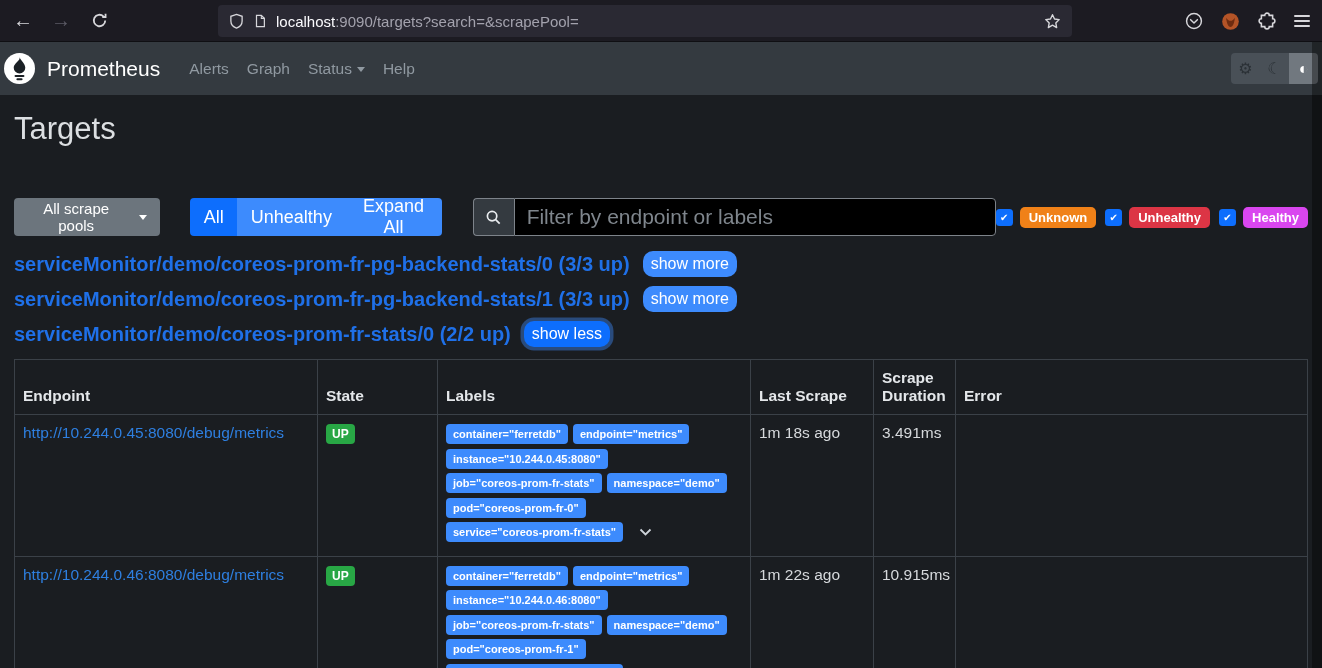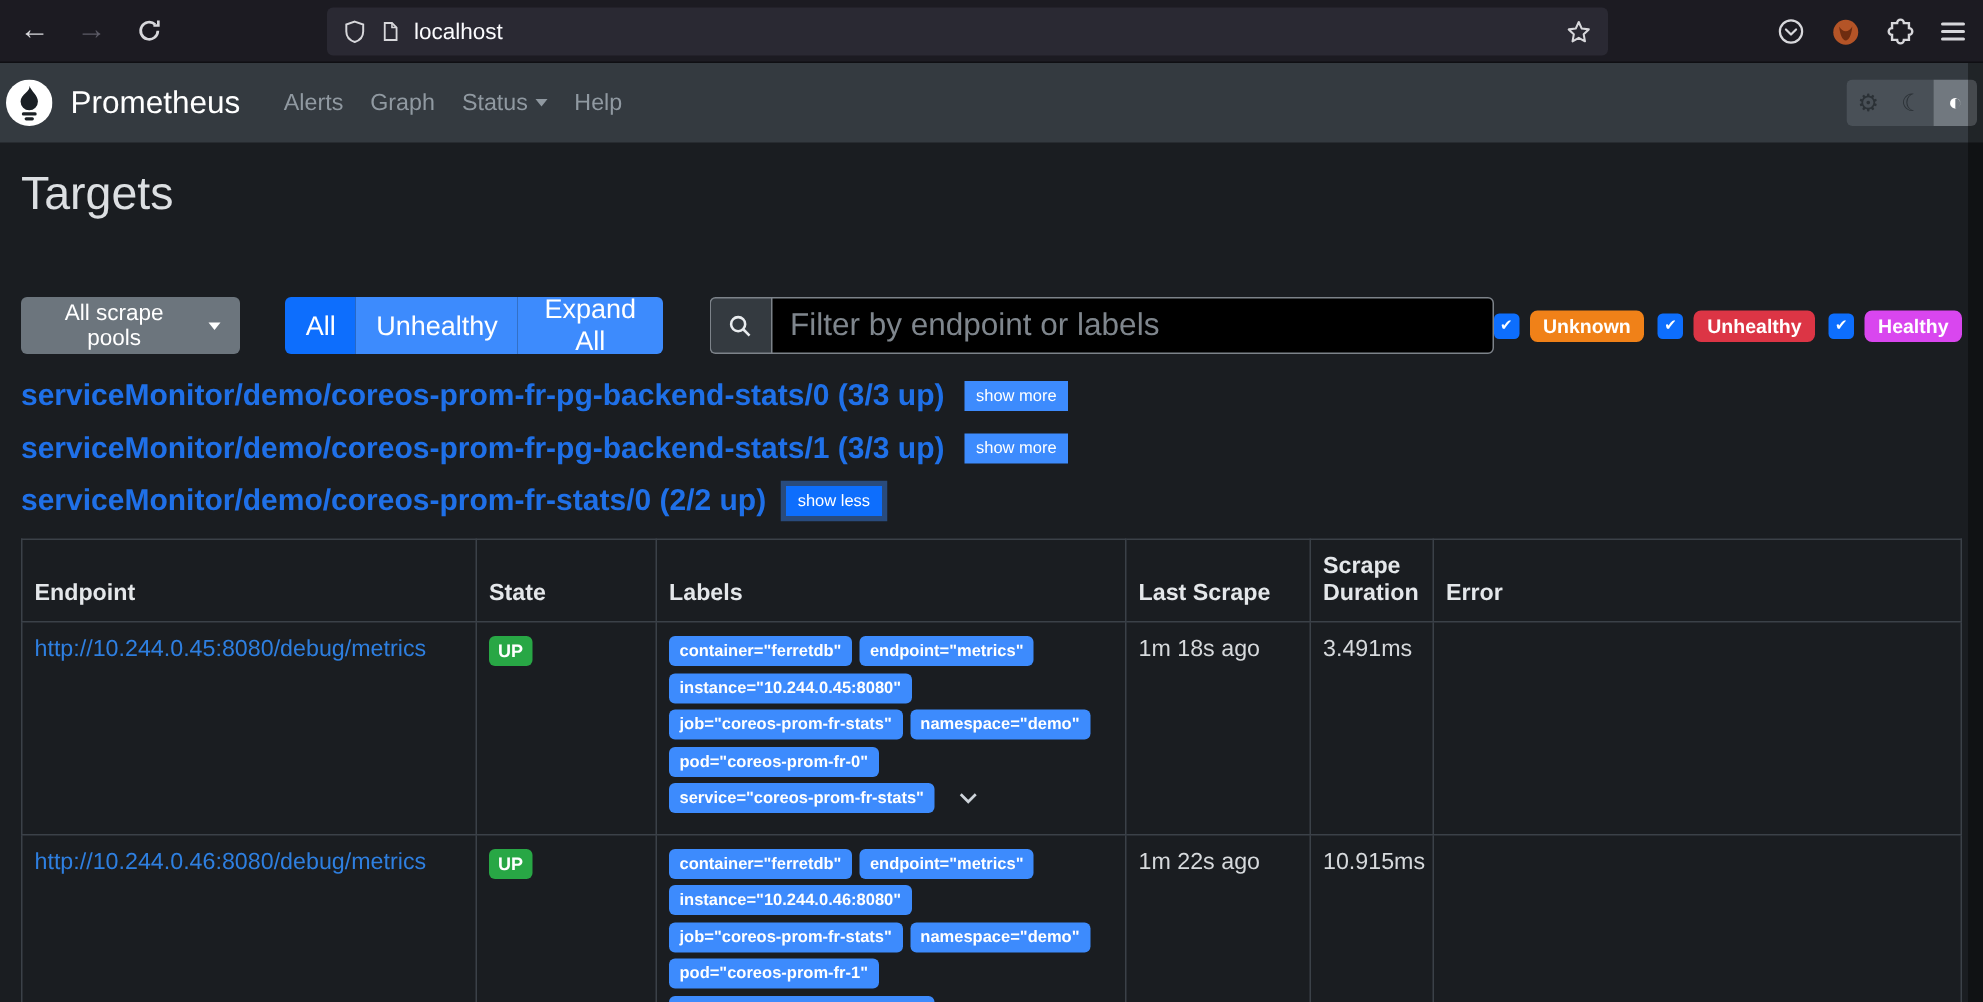--- a/index.html
+++ b/index.html
@@ -44,21 +44,21 @@
   .health-filters { margin-left:auto; display:flex; align-items:center; gap:9px; }
   .hf { display:flex; align-items:center; gap:7px; }
   .checkbox { width:17px; height:17px; background:#0d6efd; border-radius:3.5px; display:flex; align-items:center; justify-content:center; color:#fff; font-size:10px; }
   .hbadge { font-size:13px; font-weight:700; color:#fff; padding:3px 9px; border-radius:5px; }
   .hb-unknown { background:#f08118; }
   .hb-unhealthy { background:#dc3545; }
   .hb-healthy { background:#d946ef; }
   
   .job-row { display:flex; align-items:center; gap:13px; height:26px; margin:9px 0; }
   .job-title { font-size:20px; font-weight:700; color:#1f70e8; }
-  .toggle-btn { font-size:11px; color:#fff; padding:4px 8px; border-radius:0; border:none;text-align:right; }
+  .toggle-btn { font-size:16px; color:#fff; padding:4px 8px; border-radius:10px; border:none;text-align:right; }
   .show-more { background:#3d8bfd; }
   .show-less { background:#0d6efd; box-shadow:0 0 0 3.5px rgba(56,121,217,0.5); }
   
   table.targets { width:100%; border-collapse:collapse; margin-top:12px; table-layout:fixed; }
   .targets th, .targets td { border:1px solid #3b4148; padding:9px 8px; text-align:left; font-size:15.5px; }
   .targets th { color:#e4e7ea; font-weight:700; vertical-align:bottom; height:55px; }
   .targets td { color:#d6d9dc; vertical-align:top; }
   .row-tall td { height:135px; }
   .endpoint-link { color:#2e7fe0; text-decoration:none; }
   .state-badge { background:#28a745; color:#fff; font-weight:700; font-size:12px; padding:3px 6px; border-radius:4px; display:inline-block; }
@@ -88,20 +88,21 @@
             <path d="M8 1l6 2v5c0 4-3 6.5-6 7.5C5 14.5 2 12 2 8V3z" fill="none" stroke="#d7d7db" stroke-width="1.4"></path>
           </svg>
       </span>
       <span style="display:flex">
         <svg width="14" height="16" viewBox="0 0 16 16">
             <path d="M4 1.5h5.5L13 5v9.5H4z" fill="none" stroke="#d7d7db" stroke-width="1.4"></path>
             <path d="M9.5 1.5V5H13" fill="none" stroke="#d7d7db" stroke-width="1.2"></path>
           </svg>
       </span>
       <span class="url-host">localhost</span>
+        <span class="url-rest" style="margin-left:-9px">:9090/targets?search=&amp;scrapePool=</span>
       <span class="url-star">
         <svg width="17" height="17" viewBox="0 0 16 16">
             <polygon points="8,1.6 9.9,5.7 14.3,6.2 11.1,9.3 11.9,13.7 8,11.5 4.1,13.7 4.9,9.3 1.7,6.2 6.1,5.7" fill="none" stroke="#d7d7db" stroke-width="1.3" stroke-linejoin="round"></polygon>
           </svg>
       </span>
     </div>
     <div class="tb-right">
       <span style="display:flex">
         <svg width="18" height="18" viewBox="0 0 16 16">
             <circle cx="8" cy="8" r="6.6" fill="none" stroke="#d7d7db" stroke-width="1.3"></circle>

